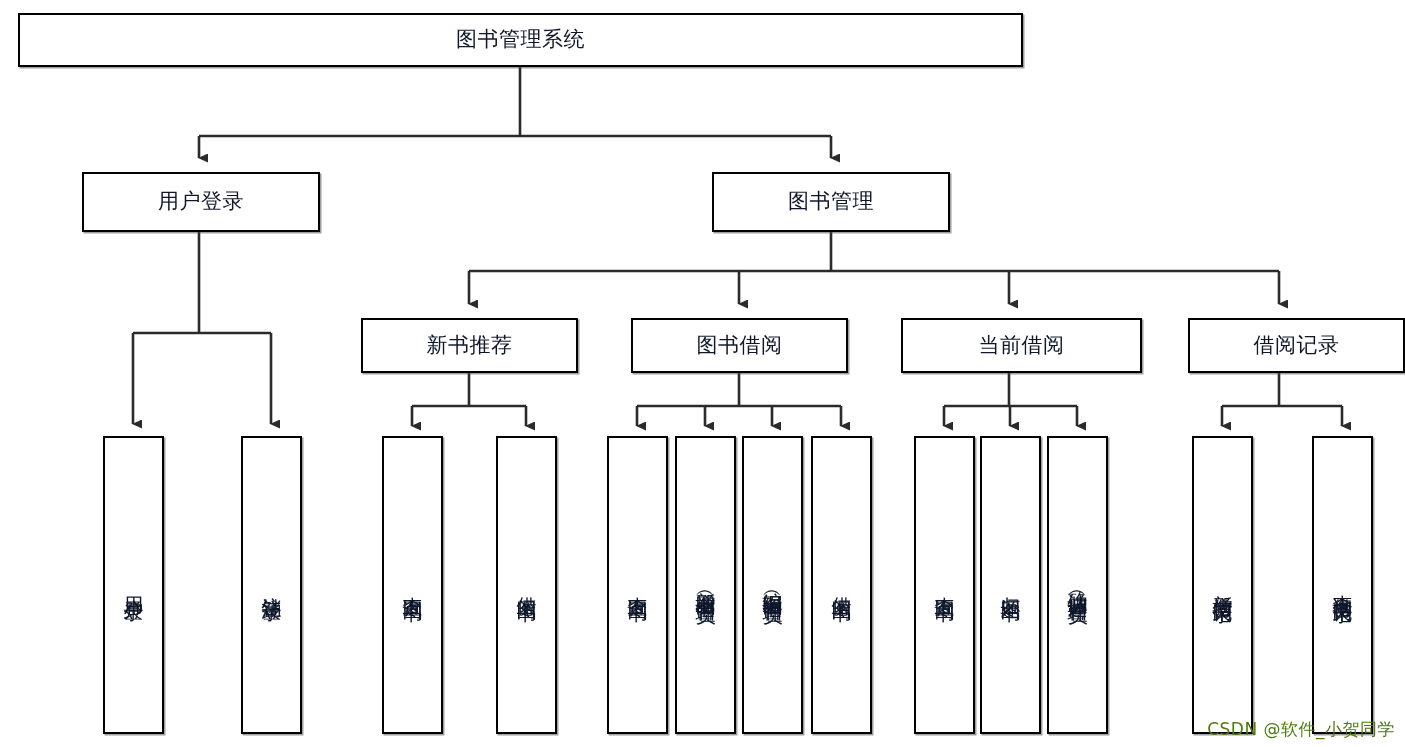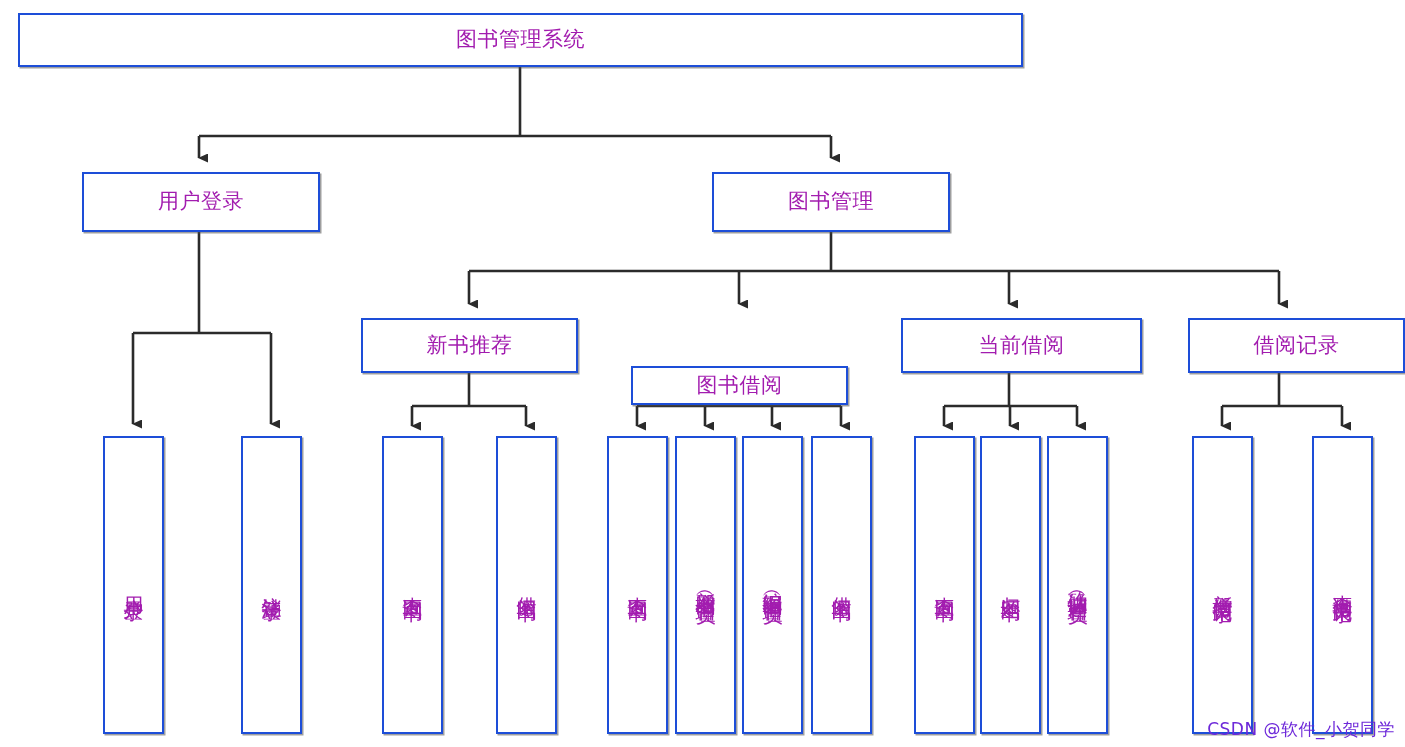--- a/index.html
+++ b/index.html
@@ -23,26 +23,26 @@
     left: 0;
     top: 0;
     width: 1405px;
     height: 747px;
     pointer-events: none;
   }
   .node {
     position: absolute;
     box-sizing: border-box;
     background: #ffffff;
-    border: 2px solid #1d4ed8;
+    border: 2px solid #000000;
     box-shadow: 1.5px 1.5px 0 0 rgba(80,80,80,0.55);
     display: flex;
     align-items: center;
     justify-content: center;
-    color: #a21caf;
+    color: #0f172a;
     letter-spacing: 0.5px;
   }
   .node.horizontal {
     font-size: 21px;
     line-height: 1.2;
   }
   .node.vertical {
     writing-mode: vertical-rl;
     text-orientation: upright;
     font-size: 20px;
@@ -57,21 +57,21 @@
   }
   .node .label {
     display: block;
     text-align: center;
   }
   #watermark {
     position: absolute;
     right: 10px;
     bottom: 6px;
     font-size: 17px;
-    color: #6d28d9;
+    color: #4d7c0f;
     white-space: nowrap;
     letter-spacing: 0.5px;
   }
 </style>
 </head>
 <body>
 
 <div id="diagram-root">
 
   <svg id="edge-layer" viewBox="0 0 1405 747" xmlns="http://www.w3.org/2000/svg">
@@ -131,21 +131,21 @@
   <div class="node horizontal" style="left:82px; top:172px; width:238px; height:60px;">
     <span class="label">用户登录</span>
   </div>
   <div class="node horizontal" style="left:361px; top:318px; width:217px; height:55px;">
     <span class="label">新书推荐</span>
   </div>
 
   <div class="node horizontal" style="left:712px; top:172px; width:238px; height:60px;">
     <span class="label">图书管理</span>
   </div>
-  <div class="node horizontal" style="left:631px; top:318px; width:217px; height:39px;margin-top:48px;">
+  <div class="node horizontal" style="left:631px; top:318px; width:217px; height:55px;">
     <span class="label">图书借阅</span>
   </div>
   <div class="node horizontal" style="left:901px; top:318px; width:241px; height:55px;">
     <span class="label">当前借阅</span>
   </div>
   <div class="node horizontal" style="left:1171px; top:318px; width:217px; height:55px;margin-left:17px;">
     <span class="label">借阅记录</span>
   </div>
 
   <div class="node vertical" style="left:103px; top:436px; width:61px; height:298px;">

